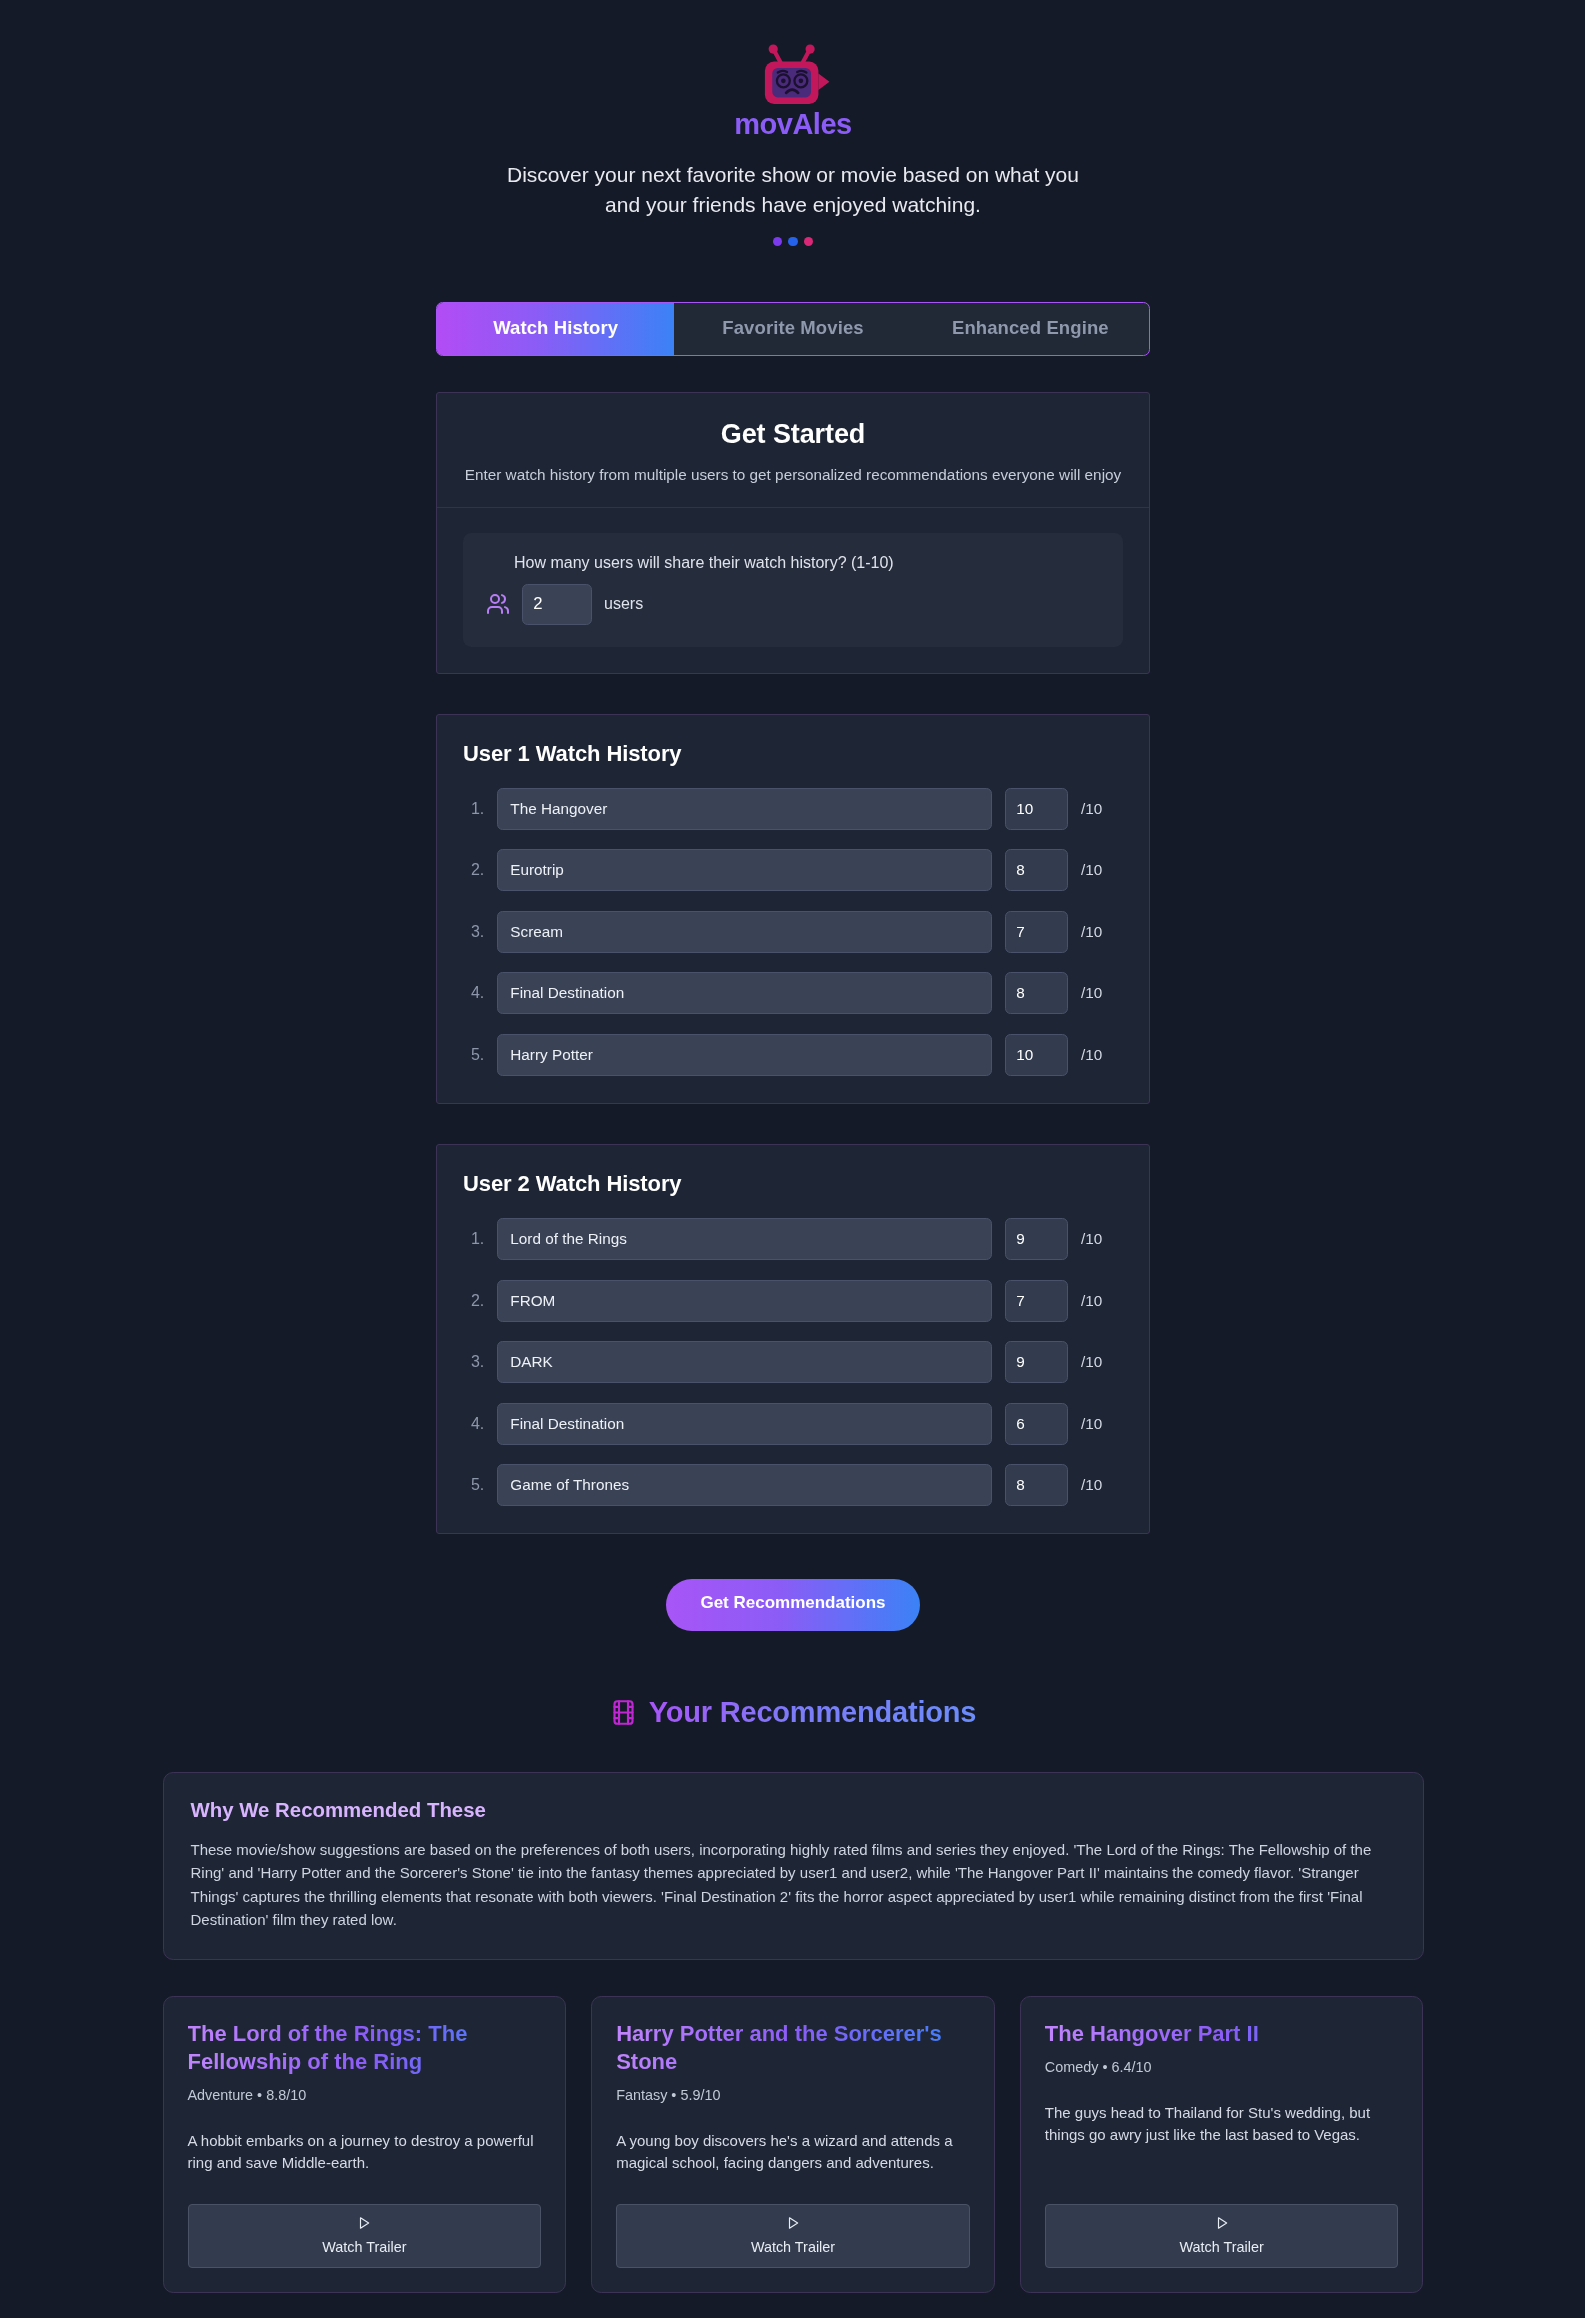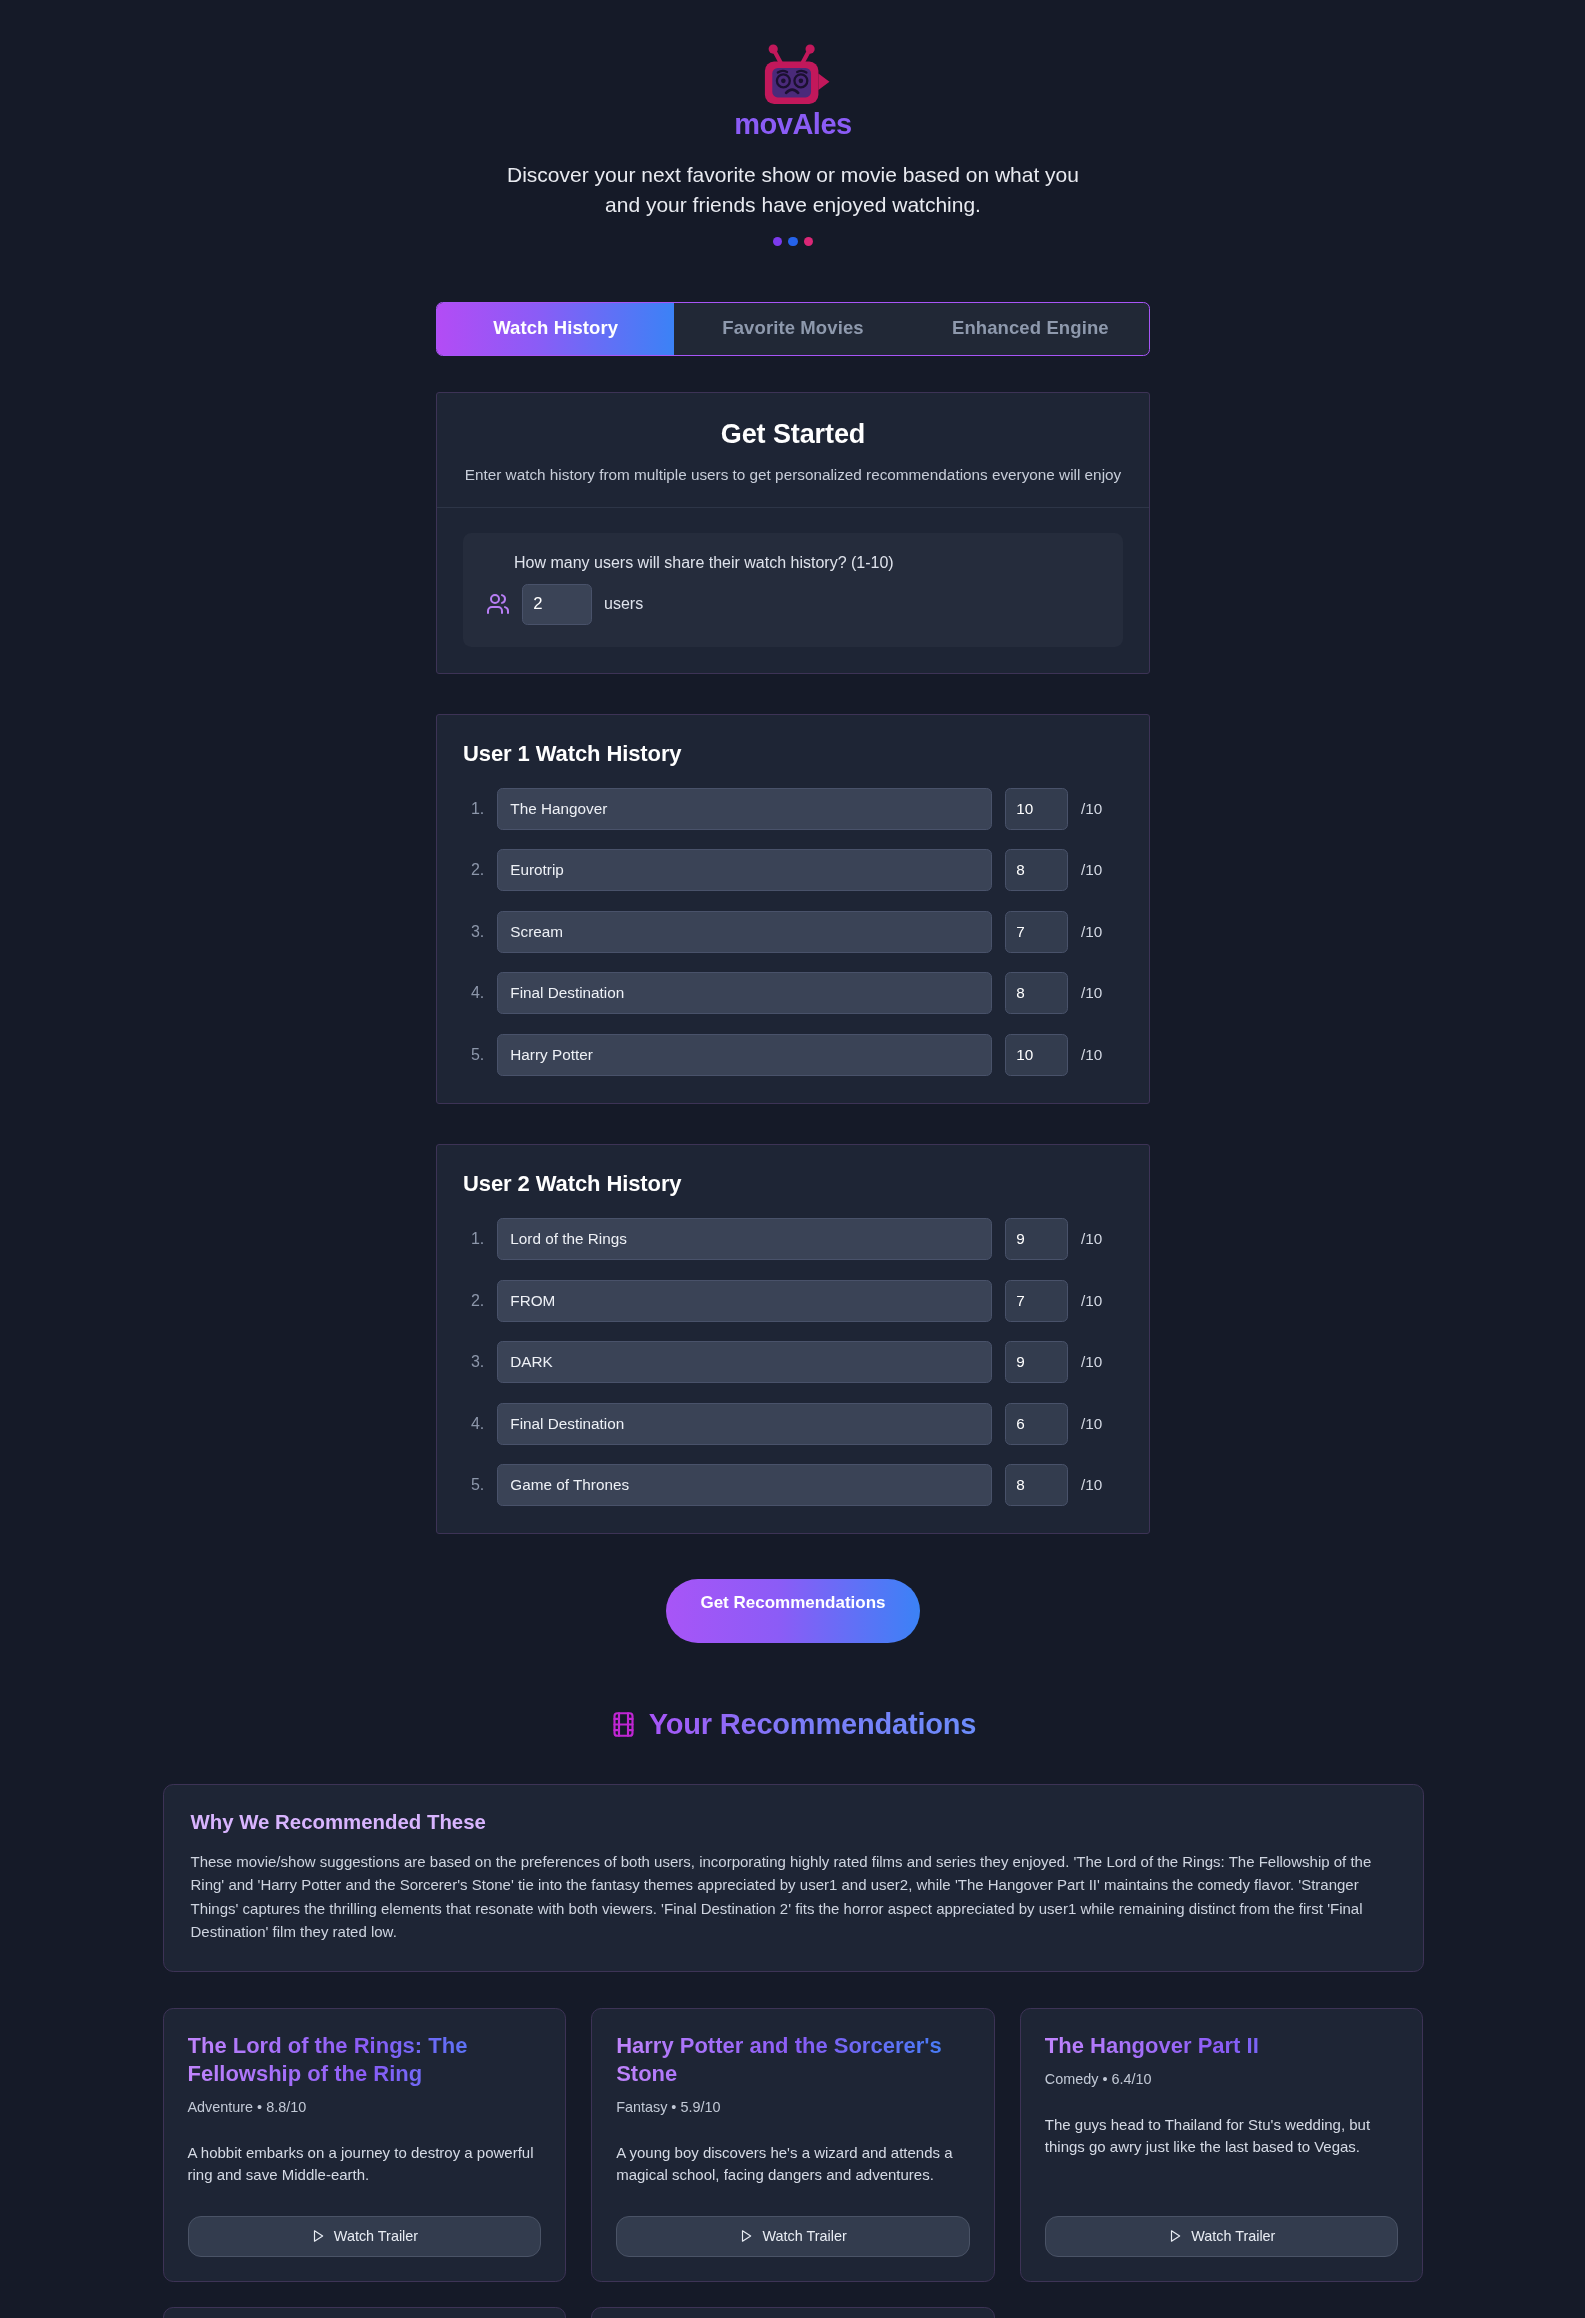--- a/index.html
+++ b/index.html
@@ -134,21 +134,21 @@
   
   .action-wrap { display: flex; justify-content: center; margin-top: 45px; }
   .get-rec-btn {
     background: linear-gradient(90deg, #a855f7 0%, #8b5cf6 45%, #3b82f6 100%);
     border: none;
     border-radius: 463px;
     color: #ffffff;
     font-size: 17px;
     font-weight: 700;
     font-family: "Liberation Sans", sans-serif;
-    padding: 14px 34px 30px;
+    padding: 14px 34px 18px;
     cursor: pointer;
   }
 
   
   .rec-head {
     display: flex; align-items: center; justify-content: center;
     gap: 12px;
     margin-top: 65px;
   }
   .film-icon { width: 27px; height: 27px; flex: 0 0 auto; }
@@ -200,26 +200,27 @@
     background-clip: text;
     color: transparent;
   }
   .rec-meta { margin-top: 10.2px; font-size: 14.4px; color: #c2c9d6; }
   .rec-desc { margin-top: 27px; font-size: 15px; line-height: 1.5; color: #d5dae5; flex: 1; }
   .trailer-btn {
     margin-top: 29px;
     display: flex; align-items: center; justify-content: center; gap: 9.3px;
     background: #333c4e;
     border: 0.9px solid #4a5366;
-    border-radius: 13px;
+    border-radius: 4px;
     padding: 11px 0 12px;
     color: #e9edf4;
     font-size: 14.4px;
     font-family: "Liberation Sans", sans-serif;
     cursor: pointer;
+    flex-direction: column;
   }
   .play-icon { width: 14px; height: 14px; flex: 0 0 auto; }
 </style>
 </head>
 <body>
 
 <div class="page">
 
   <div class="header">
 

